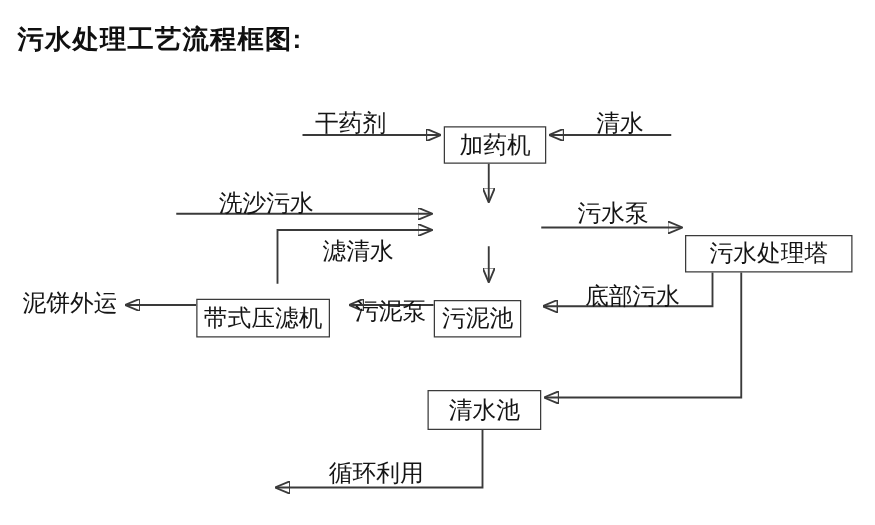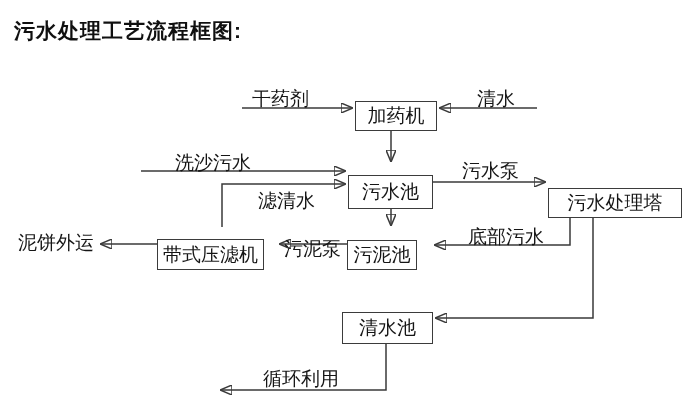--- a/index.html
+++ b/index.html
@@ -76,21 +76,20 @@
     <path d="M433,182 H545" marker-end="url(#arrow)"></path>
     <path d="M391,197 V225" marker-end="url(#arrow)"></path>
     <path d="M570,196 V245 H435" marker-end="url(#arrow)"></path>
     <path d="M593,196 V318 H436" marker-end="url(#arrow)"></path>
     <path d="M347,244 H280" marker-end="url(#arrow)"></path>
     <path d="M157,244 H101" marker-end="url(#arrow)"></path>
     <path d="M386,332 V390 H221" marker-end="url(#arrow)"></path>
   </svg>
 
   <div class="node" style="left:355px; top:89px;  width:82px;  height:30px;">加药机</div>
-  <div class="node" style="left:348px; top:163px; width:85px;  height:34px;">污水池</div>
   <div class="node" style="left:548px; top:176px; width:134px; height:30px;">污水处理塔</div>
   <div class="node" style="left:347px; top:228px; width:70px;  height:30px;">污泥池</div>
   <div class="node" style="left:157px; top:227px; width:107px; height:31px;">带式压滤机</div>
   <div class="node" style="left:342px; top:300px; width:91px;  height:32px;">清水池</div>
 
   <div class="lbl" style="left:252px; top:86px;">干药剂</div>
   <div class="lbl" style="left:477px; top:86px;">清水</div>
   <div class="lbl" style="left:175px; top:150px;">洗沙污水</div>
   <div class="lbl" style="left:450px; top:158px;margin-left:12px;">污水泵</div>
   <div class="lbl" style="left:258px; top:188px;">滤清水</div>

